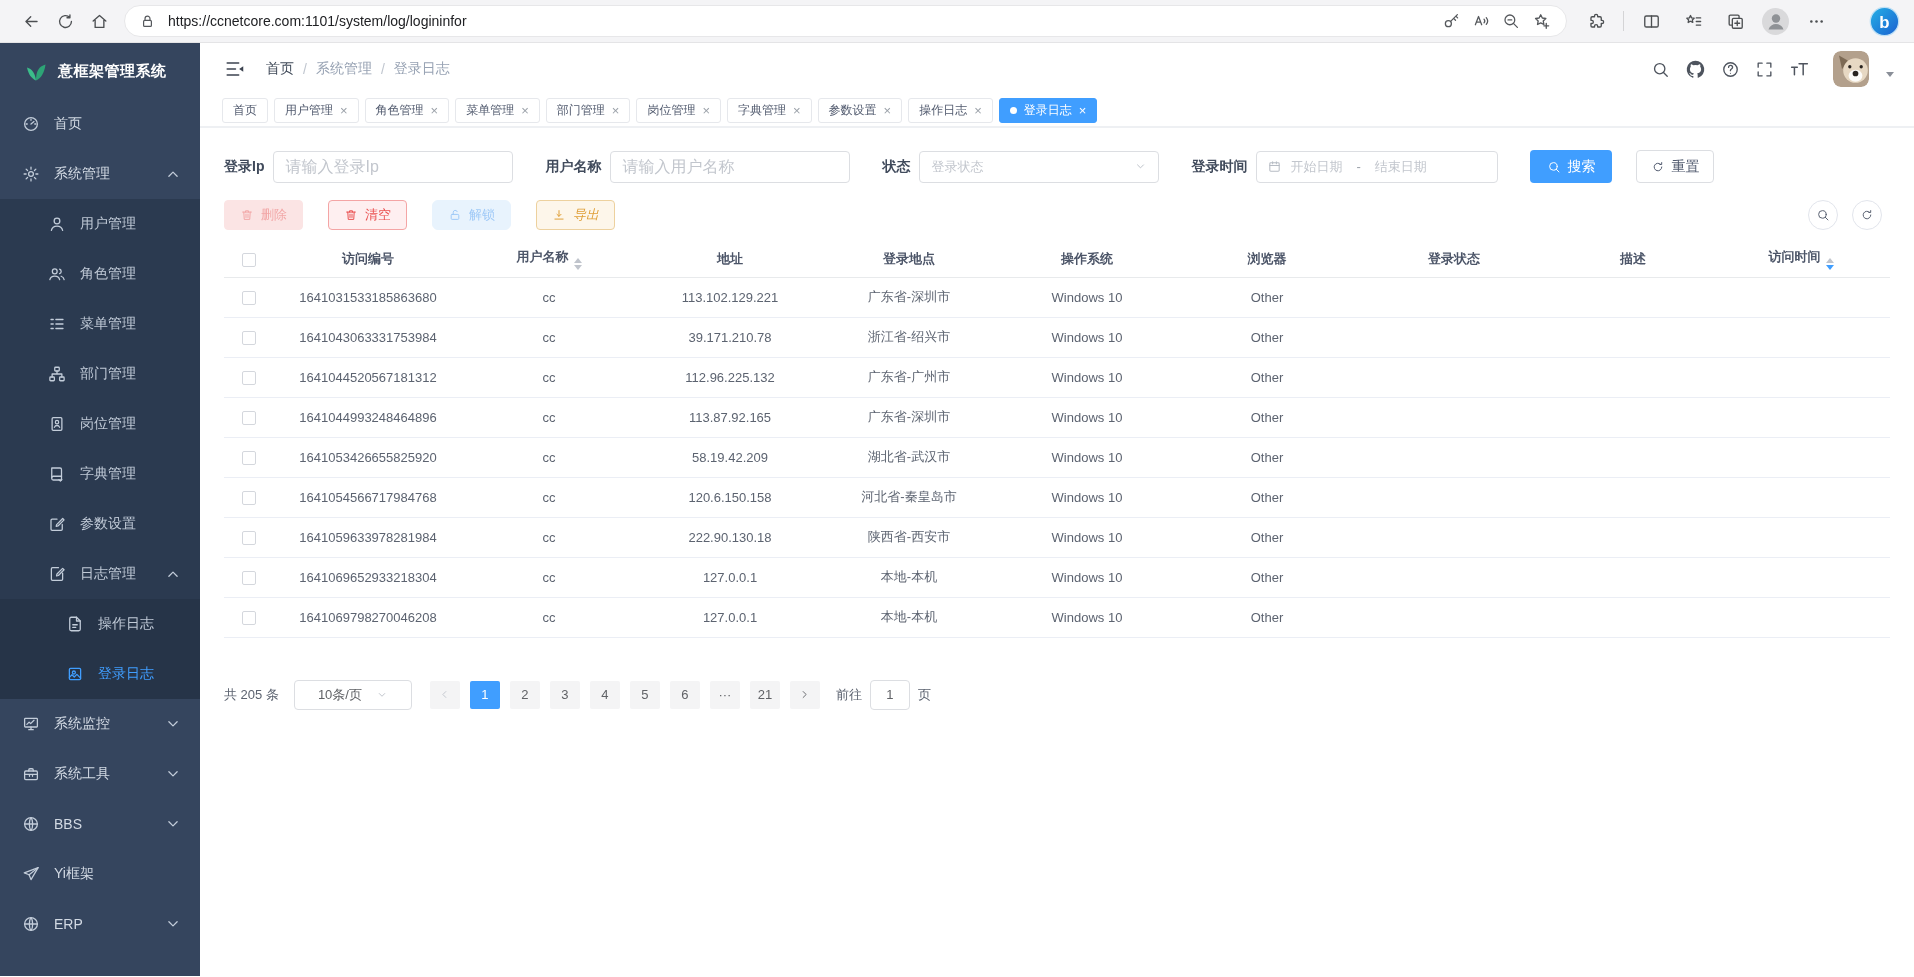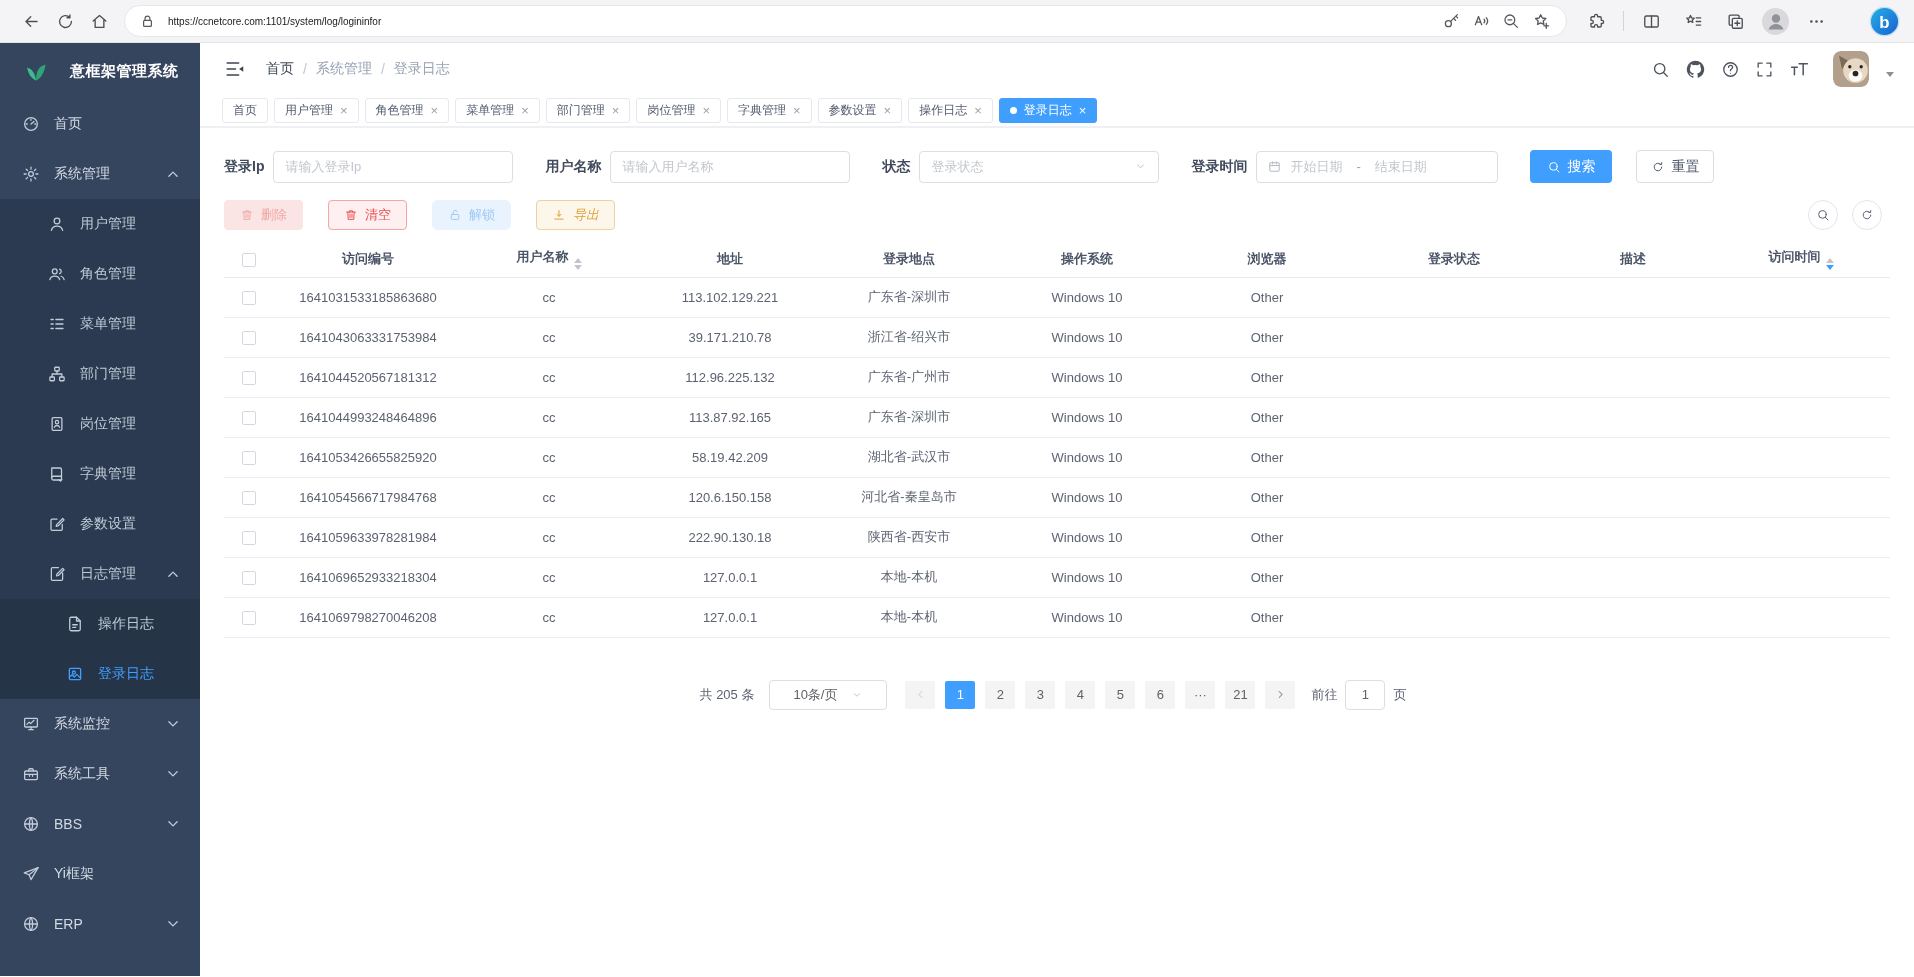--- a/index.html
+++ b/index.html
@@ -10,35 +10,35 @@
 
   
   .browser-bar { height:43px; background:#f4f4f6; border-bottom:1px solid #e4e4e6;
     display:flex; align-items:center; padding:0 14px; }
   .bb-btn { width:34px; height:34px; border-radius:6px; display:flex; align-items:center;
     justify-content:center; color:#4c4f52; }
   .bb-btn .ic { width:19px; height:19px; }
   .url-pill { flex:1; height:32px; background:#fff; border:1px solid #e7e7e9; border-radius:16px;
     display:flex; align-items:center; margin:0 8px; padding:0 10px 0 14px; }
   .url-pill .ic { width:17px; height:17px; color:#55585c; }
-  .url-text { flex:1; font-size:10px; color:#202124; margin-left:12px; white-space:nowrap; overflow:hidden; }
+  .url-text { flex:1; font-size:14px; color:#202124; margin-left:12px; white-space:nowrap; overflow:hidden; }
   .pill-ic { width:30px; height:28px; display:flex; align-items:center; justify-content:center; color:#55585c; }
   .bb-right { display:flex; align-items:center; gap:12px; margin-left:6px; }
   .bb-right .bb-btn { width:30px; }
   .vdiv { width:1px; height:20px; background:#d4d4d6; }
   .profile-circ { width:27px; height:27px; border-radius:50%; background:#d9d9db; color:#8f9296;
     display:flex; align-items:center; justify-content:center; overflow:hidden; }
   .profile-circ .ic { width:24px; height:24px; }
   .bing-btn { width:31px; height:31px; margin-left:26px; }
   .bing-btn svg { width:31px; height:31px; }
 
   
   .app { display:flex; height:933px; }
   .sidebar { width:200px; flex-shrink:0; background:#35455e; overflow:hidden; }
-  .side-logo { height:56px; display:flex; align-items:center; padding-left:24px;gap:12px; }
+  .side-logo { height:56px; display:flex; align-items:center; padding-left:24px; }
   .side-logo .ic { width:24px; height:24px; }
   .logo-text { color:#fff; font-size:15px; font-weight:bold; margin-left:10px; letter-spacing:.5px; }
   .side-item { height:50px; display:flex; align-items:center; font-size:14px; color:#d3dae4;
     cursor:pointer; position:relative; }
   .side-item .ic { width:18px; height:18px; margin-right:14px; color:#c3cdda; }
   .side-item.l0 { padding-left:22px; }
   .side-item.l1 { padding-left:48px; background:#2b3a50; color:#c0cad7; }
   .side-item.l2 { padding-left:66px; background:#263448; color:#c0cad7; }
   .side-item.active, .side-item.active .ic { color:#409eff; }
   .chev { position:absolute; right:18px; width:13px; height:13px; color:#93a0b3; margin:0 !important; }
@@ -70,21 +70,21 @@
   .tab-close { margin-left:7px; font-size:13px; line-height:1; color:#9aa0a8; }
   .tab.active .tab-close { color:#fff; }
 
   
   .content { flex:1; padding:22px 32px 0 24px; }
 
   .filter-row { display:flex; align-items:center; }
   .f-group { display:flex; align-items:center; margin-right:32px; }
   .f-label { font-size:14px; font-weight:bold; color:#414b5c; margin-right:9px; white-space:nowrap; }
   .f-input { width:240px; height:32px; border:1px solid #dcdee2; border-radius:4px; padding:0 11px;
-    font-size:13px; color:#515a6e; outline:none; background:#fff; }
+    font-size:16px; color:#515a6e; outline:none; background:#fff; }
   .f-input::placeholder { color:#c2c6cd; }
   .f-select { width:240px; height:32px; border:1px solid #dcdee2; border-radius:4px; background:#fff;
     display:flex; align-items:center; justify-content:space-between; padding:0 11px;
     font-size:13px; color:#c2c6cd; cursor:pointer; }
   .f-select .ic { width:13px; height:13px; color:#b7bcc4; }
   .f-date { width:242px; height:32px; border:1px solid #dcdee2; border-radius:4px; background:#fff;
     display:flex; align-items:center; padding:0 10px; font-size:13px; color:#c2c6cd; gap:8px; }
   .f-date .ic { width:15px; height:15px; color:#b7bcc4; }
   .f-date .dsep { color:#9aa0a8; margin:0 6px; }
   .btn { height:33px; border-radius:4px; display:inline-flex; align-items:center; font-size:14px;
@@ -114,21 +114,21 @@
     border-bottom:1px solid #ebeef5; white-space:nowrap; overflow:hidden; }
   .cb { display:inline-block; width:14px; height:14px; border:1px solid #d4d7dd; border-radius:2px;
     background:#fff; vertical-align:middle; cursor:pointer; }
   .sort-wrap { display:inline-flex; flex-direction:column; margin-left:5px; vertical-align:-2px; }
   .car { width:0; height:0; border-left:4.5px solid transparent; border-right:4.5px solid transparent; }
   .car.up { border-bottom:5.5px solid #c0c4cc; margin-bottom:2px; }
   .car.dn { border-top:5.5px solid #c0c4cc; }
   .car.dn.on { border-top-color:#409eff; }
 
   
-  .pagination { display:flex; align-items:center; justify-content:center; margin-top:42px;
+  .pagination { display:flex; align-items:center; justify-content:flex-start; margin-top:42px;
     font-size:13px; color:#5c6370; }
   .size-select { width:118px; height:30px; border:1px solid #dcdee2; border-radius:4px; background:#fff;
     margin-left:15px; display:flex; align-items:center; justify-content:center; gap:14px;
     color:#606266; cursor:pointer; }
   .size-select .ic { width:12px; height:12px; color:#b7bcc4; }
   .pages { display:flex; align-items:center; margin-left:8px; }
   .pg { min-width:30px; height:28px; padding:0 4px; margin-left:10px; border-radius:2px;
     background:#f4f4f5; color:#606266; display:inline-flex; align-items:center; justify-content:center;
     cursor:pointer; font-size:13px; }
   .pg.active { background:#409eff; color:#fff; }

